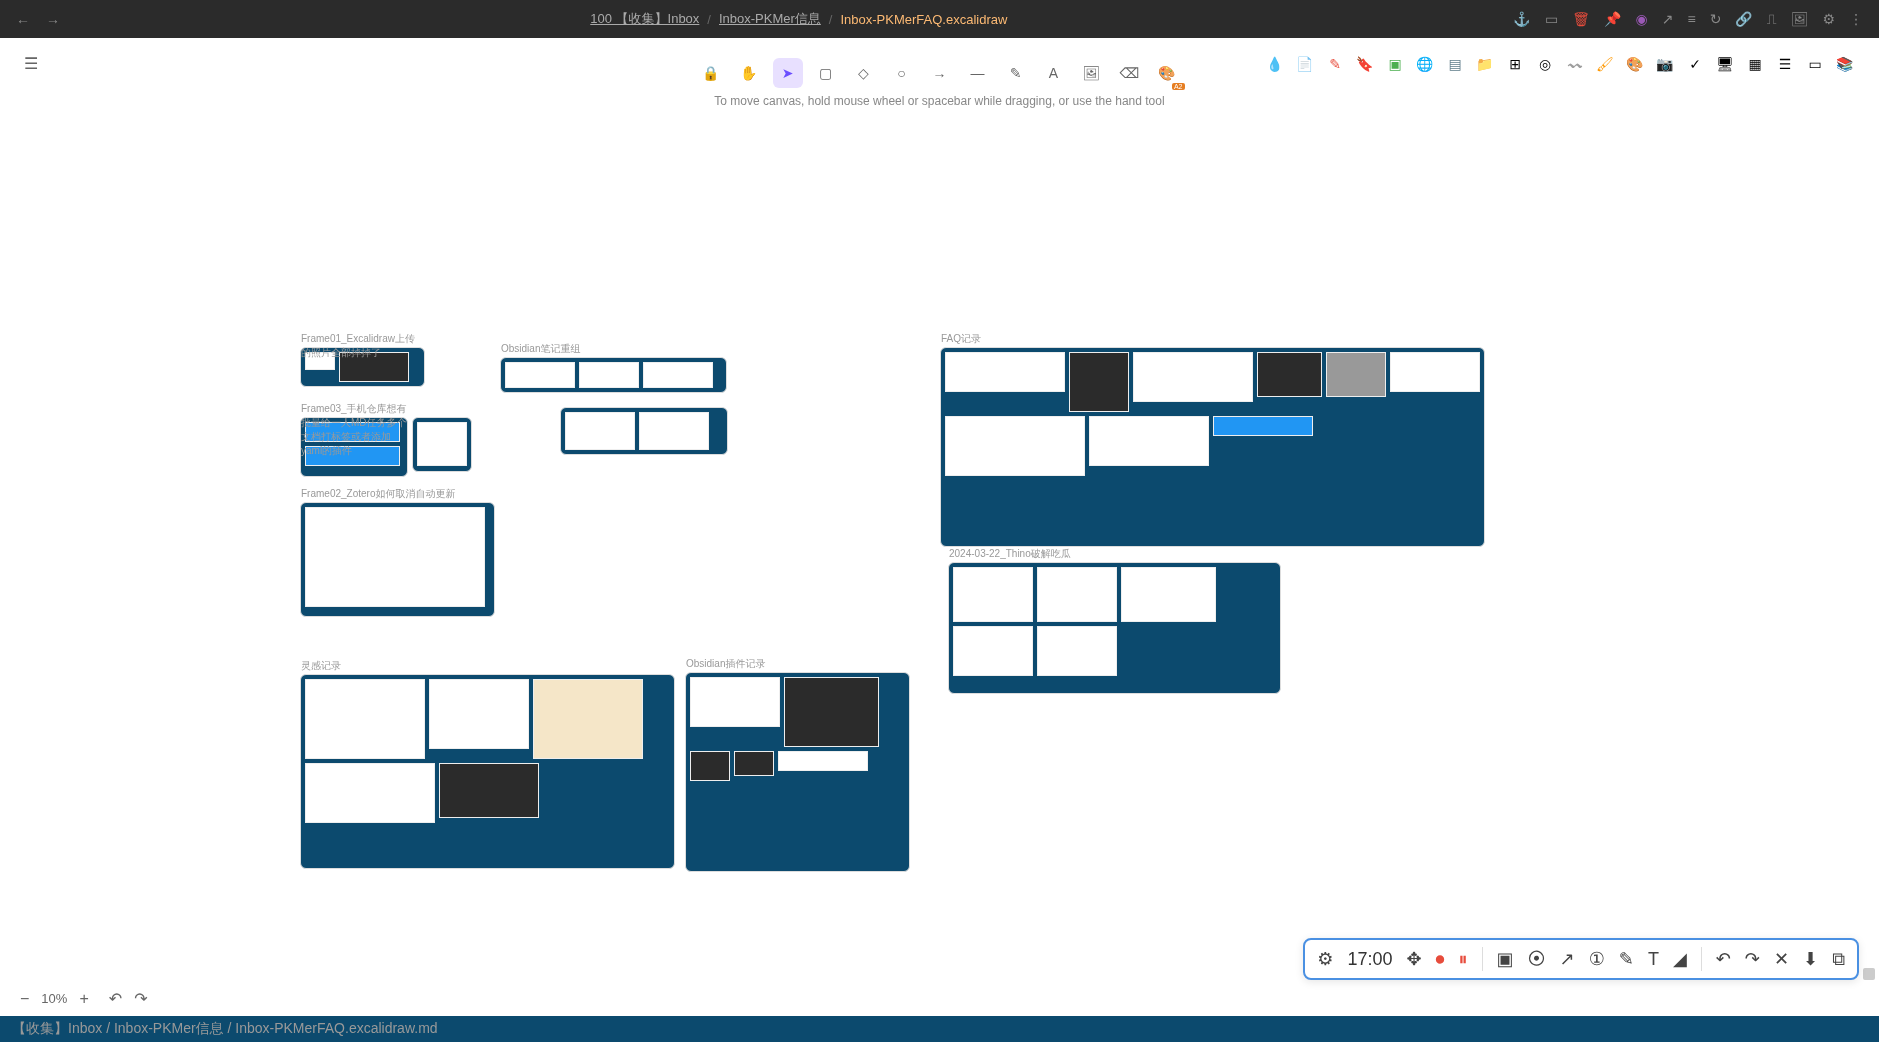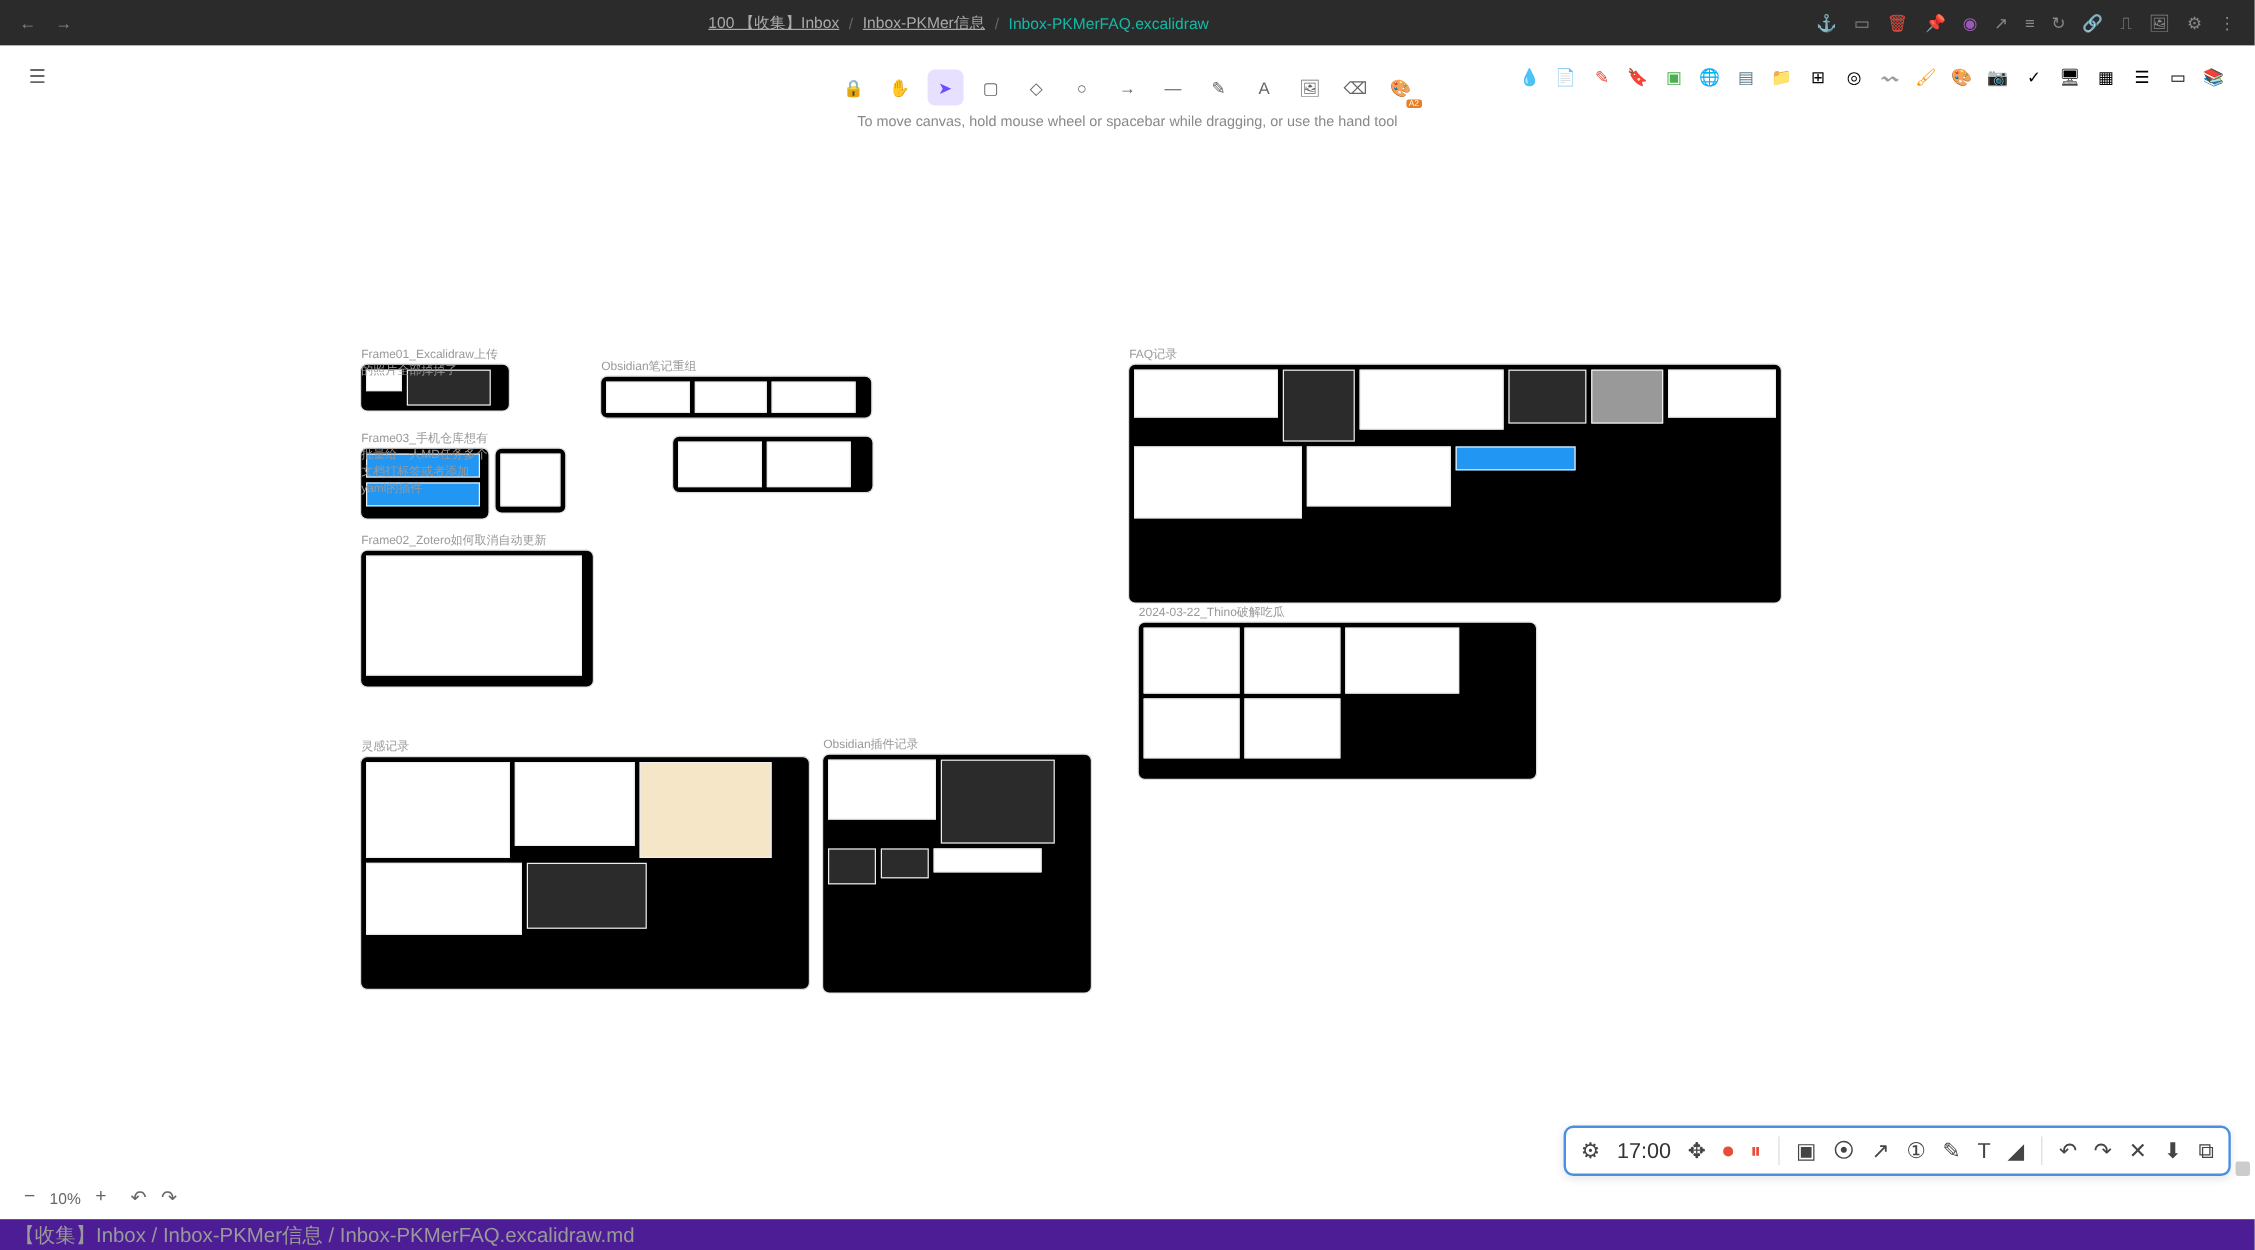--- a/index.html
+++ b/index.html
@@ -25,21 +25,21 @@
     .nav-arrows { display: flex; gap: 16px; margin-right: 24px; }
     .nav-arrow { color: #888; cursor: pointer; font-size: 14px; }
     .breadcrumb {
       flex: 1;
       display: flex;
       justify-content: center;
       align-items: center;
       gap: 8px;
     }
     .breadcrumb-item { text-decoration: underline; cursor: pointer; }
-    .breadcrumb-item.current { text-decoration: none; color: #14b8a6; }
+    .breadcrumb-item.current { text-decoration: none; color: #fdba74; }
     .breadcrumb-sep { color: #666; }
     .title-icons { display: flex; gap: 14px; align-items: center; }
     .title-icon { color: #888; cursor: pointer; font-size: 14px; }
     .title-icon.red { color: #e74c3c; }
     .title-icon.purple { color: #9b59b6; }
 
     
     .canvas-area {
       position: relative;
       height: calc(100% - 38px - 26px);
@@ -119,21 +119,22 @@
       transform: translateX(-50%);
       color: #888;
       font-size: 12px;
     }
 
     
     .frame {
       position: absolute;
       border: 1px solid #ddd;
       border-radius: 6px;
-      background: #000000;
+      background: #0c4a6e;
+      margin-top: 44px;
     }
     .frame-label {
       position: absolute;
       top: -16px;
       left: 0;
       font-size: 10px;
       color: #999;
     }
     .frame-content {
       padding: 4px;
@@ -162,23 +163,23 @@
     .zoom-btn { cursor: pointer; font-size: 16px; }
     .undo-redo { display: flex; gap: 12px; margin-left: 8px; }
 
     
     .status-bar {
       position: absolute;
       bottom: 0;
       left: 0;
       right: 0;
       height: 26px;
-      background: #4c1d95;
+      background: #0c4a6e;
       color: #999;
-      font-size: 17px;
+      font-size: 14px;
       display: flex;
       align-items: center;
       padding: 4px 12px;
     }
 
     
     .recording-bar {
       position: absolute;
       bottom: 36px;
       right: 20px;

